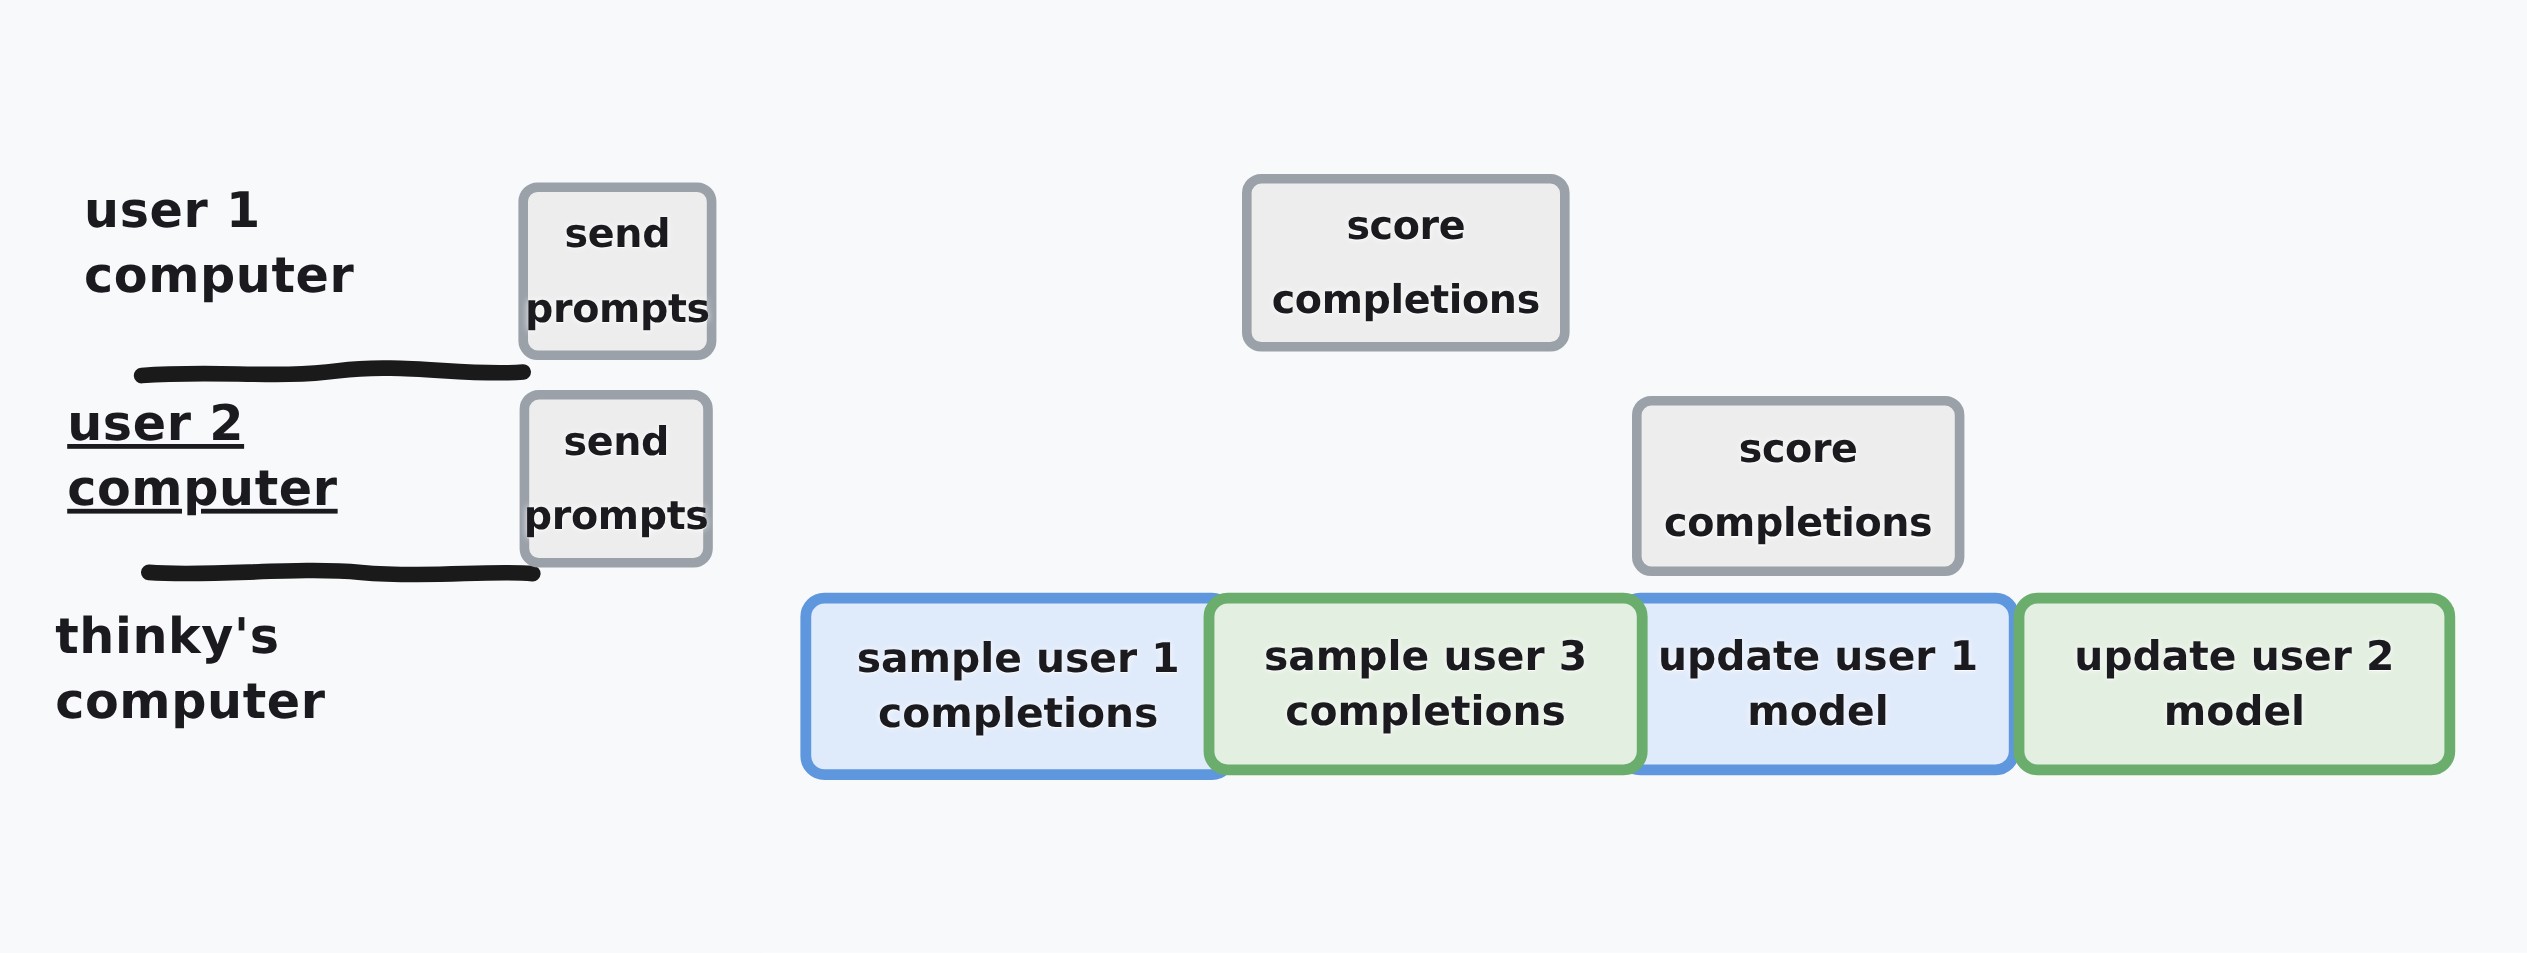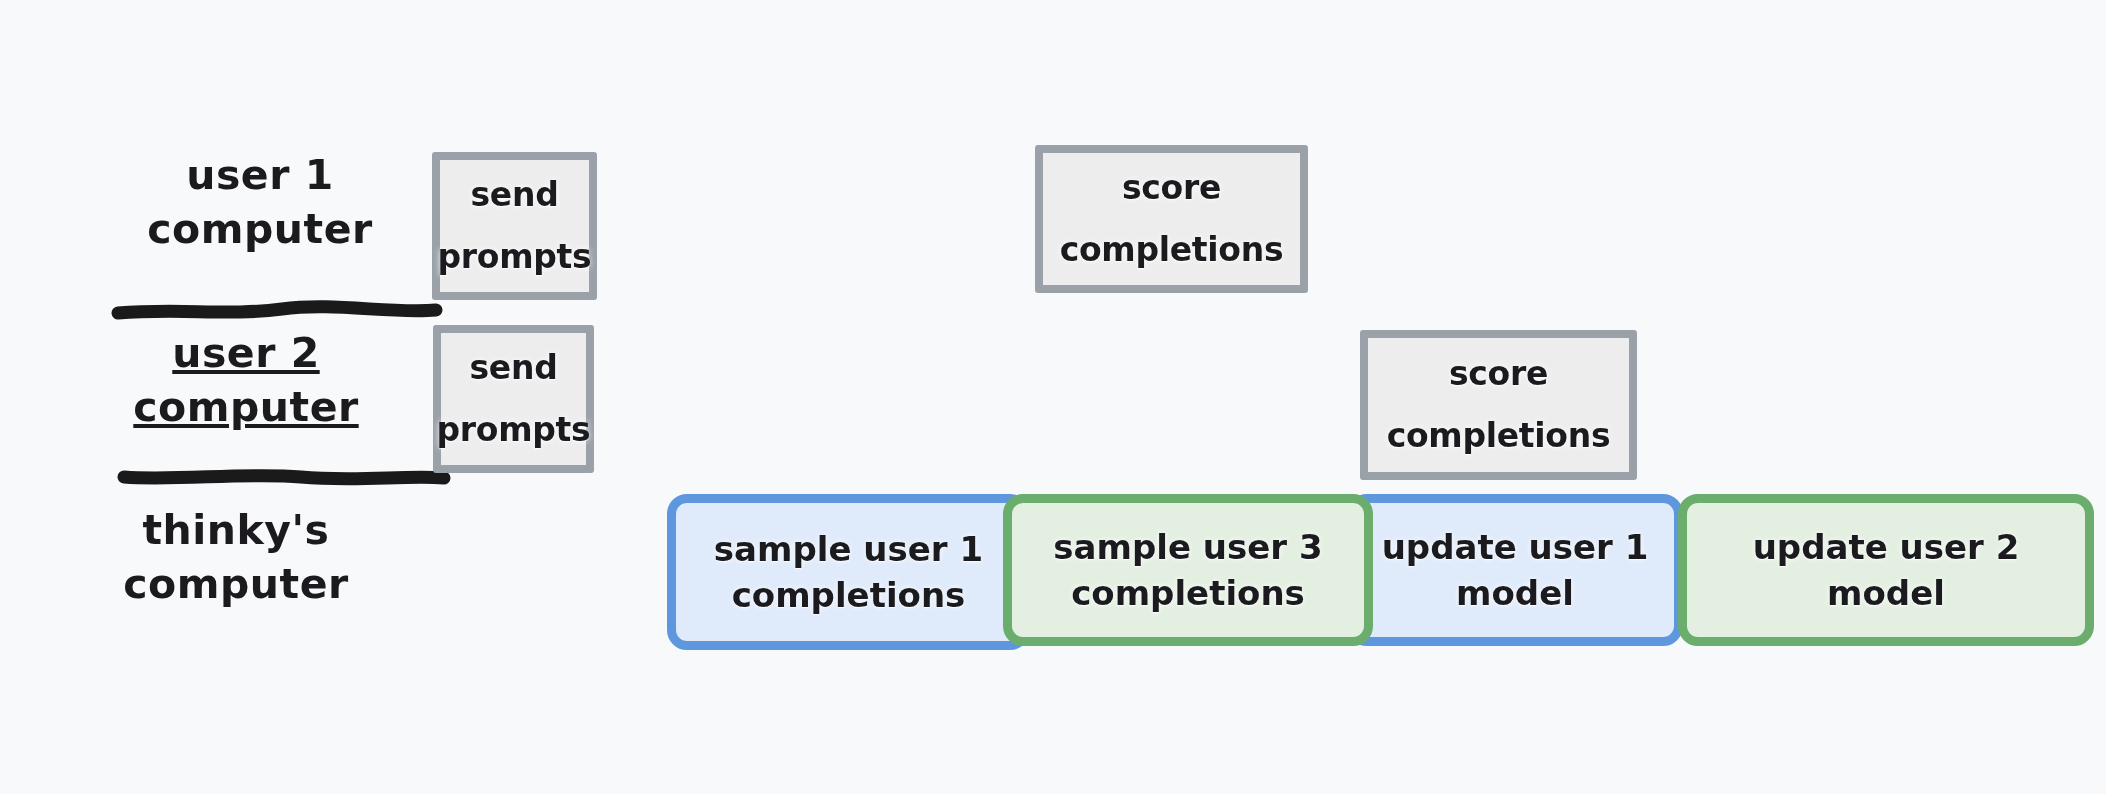--- a/index.html
+++ b/index.html
@@ -11,21 +11,21 @@
     height: 794px;
     background: var(--background, #f8f9fa);
     overflow: hidden;
     color: var(--text, #1b1b1f);
   }
 
   
   .lane-label {
     position: absolute;
     width: 380px;
-    text-align: center;
+    text-align: left;
     font-size: 41px;
     font-weight: 700;
     line-height: 1.32;
     letter-spacing: 0.5px;
     color: var(--text, #1b1b1f);
   }
   #label-user1  { left: 70px;  top: 148px; }
   #label-user2  { left: 56px;  top: 326px; text-decoration: underline; }
   #label-thinky { left: 46px;  top: 503px; }
 
@@ -48,21 +48,21 @@
   }
   .box .line {
     display: block;
     line-height: 1.36;
     text-shadow: 0 1px 0 rgba(255,255,255,0.75), 0 0 6px rgba(255,255,255,0.9);
   }
 
   .box.gray {
     background: var(--gray-fill, #ededee);
     border: 8px solid var(--gray-border, #9aa1a9);
-    border-radius: 3px;
+    border-radius: 16px;
     font-size: 33px;
     letter-spacing: -0.3px;
     gap: 17px;
   }
   .box.blue {
     background: var(--blue-fill, #dfeafa);
     border: 9px solid var(--blue-border, #5e97dd);
     border-radius: 20px;
     font-size: 34px;
     z-index: 1;
@@ -78,21 +78,21 @@
   
   #box-send-prompts-1      { left: 432px;  top: 152px; width: 165px; height: 148px; }
   #box-score-completions-1 { left: 1035px; top: 145px; width: 273px; height: 148px; }
   
   #box-send-prompts-2      { left: 433px;  top: 325px; width: 161px; height: 148px; }
   #box-score-completions-2 { left: 1360px; top: 330px; width: 277px; height: 150px; }
   
   #box-sample-user1 { left: 667px;  top: 494px; width: 363px; height: 156px; }
   #box-sample-user2 { left: 1003px; top: 494px; width: 370px; height: 152px; }
   #box-update-user1 { left: 1347px; top: 494px; width: 336px; height: 152px; }
-  #box-update-user2 { left: 1678px; top: 494px; width: 416px; height: 152px; }
+  #box-update-user2 { left: 1678px; top: 494px; width: 368px; height: 152px; }
 </style>
 </head>
 <body>
 
 <div id="canvas">
 
   <div class="lane-label" id="label-user1">
     <span class="line">user 1</span><br>
     <span class="line">computer</span>
   </div>

